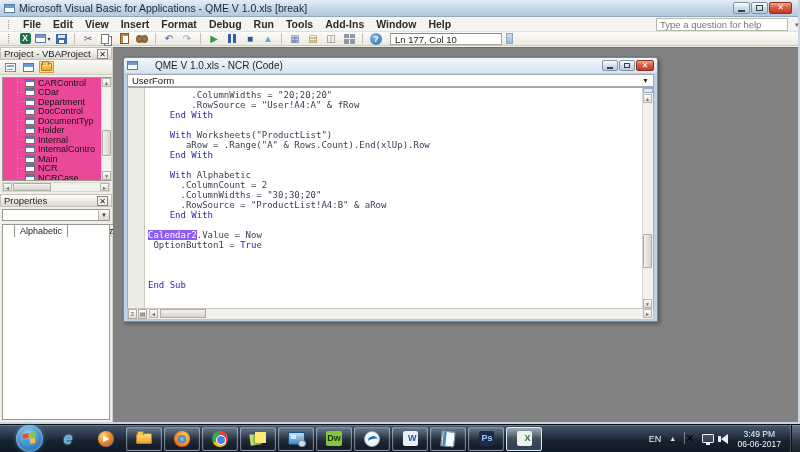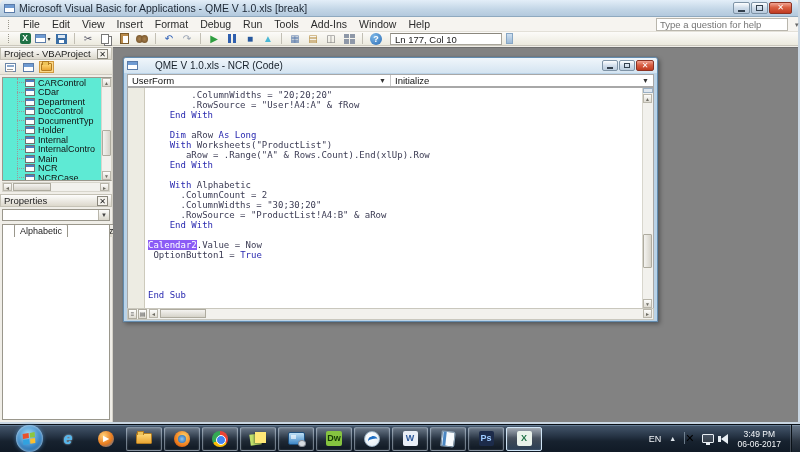--- a/index.html
+++ b/index.html
@@ -18,21 +18,21 @@
   .wbtn { width:17px; height:12px; border:1px solid #7e93a6; border-radius:2px;
       background:linear-gradient(#fdfeff,#cfdcea 50%,#b9cadc); display:flex; align-items:center; justify-content:center;
       font-size:8px; color:#34414e; line-height:1; }
   .wbtn.close { width:23px; background:linear-gradient(#f2a493,#d95f43 45%,#c03a20); color:#fff; border-color:#8c3223; }
   .wbtn .dash { width:7px; height:2px; background:#34414e; margin-top:5px; }
   .wbtn .sq { width:7px; height:6px; border:1.5px solid #34414e; }
 
   .menubar { position:absolute; left:0; top:17px; width:100%; height:15px; background:#f6f4f0;
       border-bottom:1px solid #e3e0d8; display:flex; align-items:center; padding-left:8px; }
   .menubar .grip, .toolbar .grip { width:3px; height:9px; border-left:1px dotted #9b978c; margin-right:6px; }
-  .menu-item { padding:0 6px; font-size:10.5px; color:#2b2b2b; white-space:nowrap; }
+  .menu-item { padding:0 6px; font-size:10.5px; color:#2b2b2b; white-space:nowrap;font-weight:bold; }
   .helpbox { position:absolute; right:10px; top:1px; width:132px; height:13px; border:1px solid #b9b6ad;
       background:#fff; display:flex; align-items:center; }
   .helpbox input { border:0; outline:0; flex:1; font-size:9.5px; color:#9a978e; padding:0 3px;
       font-family:"Liberation Sans",sans-serif; background:transparent; }
   .helpbox .caret { font-size:7px; color:#666; padding-right:2px; }
 
   .toolbar { position:absolute; left:0; top:32px; width:100%; height:14px;
       background:linear-gradient(#fcfbf9,#eceade); border-bottom:1px solid #cbc8bd;
       display:flex; align-items:center; padding-left:8px; }
   .tbtn { width:16px; height:13px; display:flex; align-items:center; justify-content:center; position:relative; }
@@ -71,21 +71,21 @@
   .ptools { height:15px; background:linear-gradient(#fbfaf8,#e8e5da); border-bottom:1px solid #cfccc1;
       display:flex; align-items:center; gap:3px; padding:0 3px; }
   .ptool { width:15px; height:12px; display:flex; align-items:center; justify-content:center; }
   .ptool.active { background:#fbd88a; border:1px solid #d19a3f; }
   .folderic { width:11px; height:8px; background:linear-gradient(#ffd978,#eaa735); border:1px solid #b27c22; border-radius:1px; position:relative; }
   .folderic::before { content:""; position:absolute; left:0; top:-3px; width:5px; height:3px; background:#eec459; border:1px solid #b27c22; border-bottom:0; border-radius:1px 1px 0 0; }
   .codeic { width:11px; height:9px; background:#fff; border:1px solid #6b86a8; position:relative; }
   .codeic::before { content:""; position:absolute; left:1px; top:1px; right:1px; height:2px; background:#89a8cc; }
   .codeic::after { content:""; position:absolute; left:1px; top:5px; width:6px; height:1px; background:#999; box-shadow:0 2px 0 #999; }
 
-  #tree { position:absolute; left:2px; right:0; top:30px; height:104px; background:#5eead4;
+  #tree { position:absolute; left:2px; right:0; top:30px; height:104px; background:#ec4899;
       border:1px solid #9a978c; border-right-color:#d8d5ca; overflow:hidden; }
   .trow { height:9.5px; display:flex; align-items:center; white-space:nowrap; overflow:hidden; padding-left:22px; position:relative; }
   .trow::before { content:""; position:absolute; left:14px; top:4px; width:7px; border-top:1px dotted #9a9a9a; }
   .treeline { position:absolute; left:14px; top:0; bottom:0; border-left:1px dotted #9a9a9a; }
   .formic { flex:0 0 10px; width:10px; height:8px; background:#fff; border:1px solid #707070; position:relative; margin-right:3px; }
   .formic::before { content:""; position:absolute; left:0; top:0; right:0; height:2px; background:#4d7dc0; }
   .trow span { font-size:9px; color:#111; }
   .vscroll { position:absolute; right:0; top:0; width:10px; bottom:0; background:#f2f1ed; border-left:1px solid #d8d6cd; }
   .sbtn { position:absolute; left:0; width:9px; height:9px; background:linear-gradient(#fdfdfc,#dedbd2);
       border:1px solid #b9b6ab; color:#6f6d64; font-size:5px; text-align:center; line-height:8px; }
@@ -150,21 +150,21 @@
       background:radial-gradient(circle at 45% 35%,#9fd9f7,#3b86c4 55%,#134a7e);
       box-shadow:inset 0 0 3px rgba(255,255,255,.8), 0 0 4px rgba(80,160,230,.6); }
   .flag { position:absolute; left:7px; top:8px; width:12px; height:11px; transform:skewY(-6deg) rotate(-4deg);
       display:grid; grid-template-columns:1fr 1fr; grid-template-rows:1fr 1fr; gap:1px; }
   .flag i:nth-child(1){background:#e8502c;} .flag i:nth-child(2){background:#8cc63f;}
   .flag i:nth-child(3){background:#30a2e0;} .flag i:nth-child(4){background:#fdbf2d;}
   .tbicon { width:36px; height:24px; margin:0 1px; display:flex; align-items:center; justify-content:center; border-radius:2px; position:relative; }
   .tbicon.boxed { background:linear-gradient(rgba(255,255,255,.22),rgba(255,255,255,.05) 45%,rgba(0,0,0,.12));
       border:1px solid rgba(220,235,250,.45); box-shadow:inset 0 0 2px rgba(255,255,255,.25); }
   .tbicon.active { background:linear-gradient(rgba(255,255,255,.5),rgba(255,255,255,.18) 45%,rgba(120,170,220,.25)); border-color:#cfe4f5; }
-  .tchip { display:inline-block; min-width:15px; height:15px; border-radius:2px; font-size:9px; font-weight:bold; text-align:center; line-height:15px; padding:0 1px; }
+  .tchip { display:inline-block; min-width:15px; height:15px; border-radius:2px; font-size:9px; font-weight:bold; text-align:right; line-height:15px; padding:0 1px; }
   .circ { width:16px; height:16px; border-radius:50%; position:relative; }
   .ie-e { font-size:16px; font-weight:bold; font-style:italic; color:#53b7ee; text-shadow:0 0 2px #cfeaff; line-height:1; }
   .wmp { background:radial-gradient(circle at 35% 30%,#ffd27a,#e87b1e 55%,#2a6fc0); display:flex; align-items:center; justify-content:center; color:#fff; font-size:8px; }
   .ffx { background:radial-gradient(circle at 60% 35%,#ffd76e,#f07f1e 60%,#b33c0e); }
   .ffx::after { content:""; position:absolute; left:4px; top:4px; width:8px; height:8px; border-radius:50%; background:radial-gradient(#8fc5ef,#1d5fa8); }
   .chr { background:conic-gradient(#ea4335 0 33%,#fbbc05 33% 66%,#34a853 66% 100%); }
   .chr::after { content:""; position:absolute; left:4px; top:4px; width:8px; height:8px; border-radius:50%; background:#4285f4; border:1.5px solid #fff; }
   .notes { width:16px; height:14px; position:relative; }
   .notes::before { content:""; position:absolute; left:0; top:2px; width:11px; height:11px; background:#bfe06a; transform:rotate(-8deg); }
   .notes::after { content:""; position:absolute; right:0; top:0; width:11px; height:11px; background:#ffe877; box-shadow:-1px 1px 2px rgba(0,0,0,.4); }
@@ -404,33 +404,28 @@
                 <span class="sq"></span>
               </div>
             <div class="cbtn close">✕</div>
           </div>
         </div>
         <div class="combos">
           <div class="combo">
             <span>UserForm</span>
             <span class="caret">▼</span>
           </div>
-          <div class="combo">
-            <span>Initialize</span>
-            <span class="caret">▼</span>
-          </div>
         </div>
         <div class="cbody">
           <div class="margin"></div>
           <div class="codearea" id="code-lines">
               <div class="cline"><span class="n">        .ColumnWidths = "20;20;20"</span></div>
               <div class="cline"><span class="n">        .RowSource = "User!A4:A" &amp; fRow</span></div>
               <div class="cline"><span class="n">    </span><span class="k">End With</span></div>
               <div class="cline">&nbsp;</div>
-              <div class="cline"><span class="n">    </span><span class="k">Dim</span><span class="n"> aRow </span><span class="k">As</span><span class="n"> </span><span class="k">Long</span></div>
               <div class="cline"><span class="n">    </span><span class="k">With</span><span class="n"> Worksheets("ProductList")</span></div>
               <div class="cline"><span class="n">       aRow = .Range("A" &amp; Rows.Count).End(xlUp).Row</span></div>
               <div class="cline"><span class="n">    </span><span class="k">End With</span></div>
               <div class="cline">&nbsp;</div>
               <div class="cline"><span class="n">    </span><span class="k">With</span><span class="n"> Alphabetic</span></div>
               <div class="cline"><span class="n">      .ColumnCount = 2</span></div>
               <div class="cline"><span class="n">      .ColumnWidths = "30;30;20"</span></div>
               <div class="cline"><span class="n">      .RowSource = "ProductList!A4:B" &amp; aRow</span></div>
               <div class="cline"><span class="n">    </span><span class="k">End With</span></div>
               <div class="cline">&nbsp;</div>

